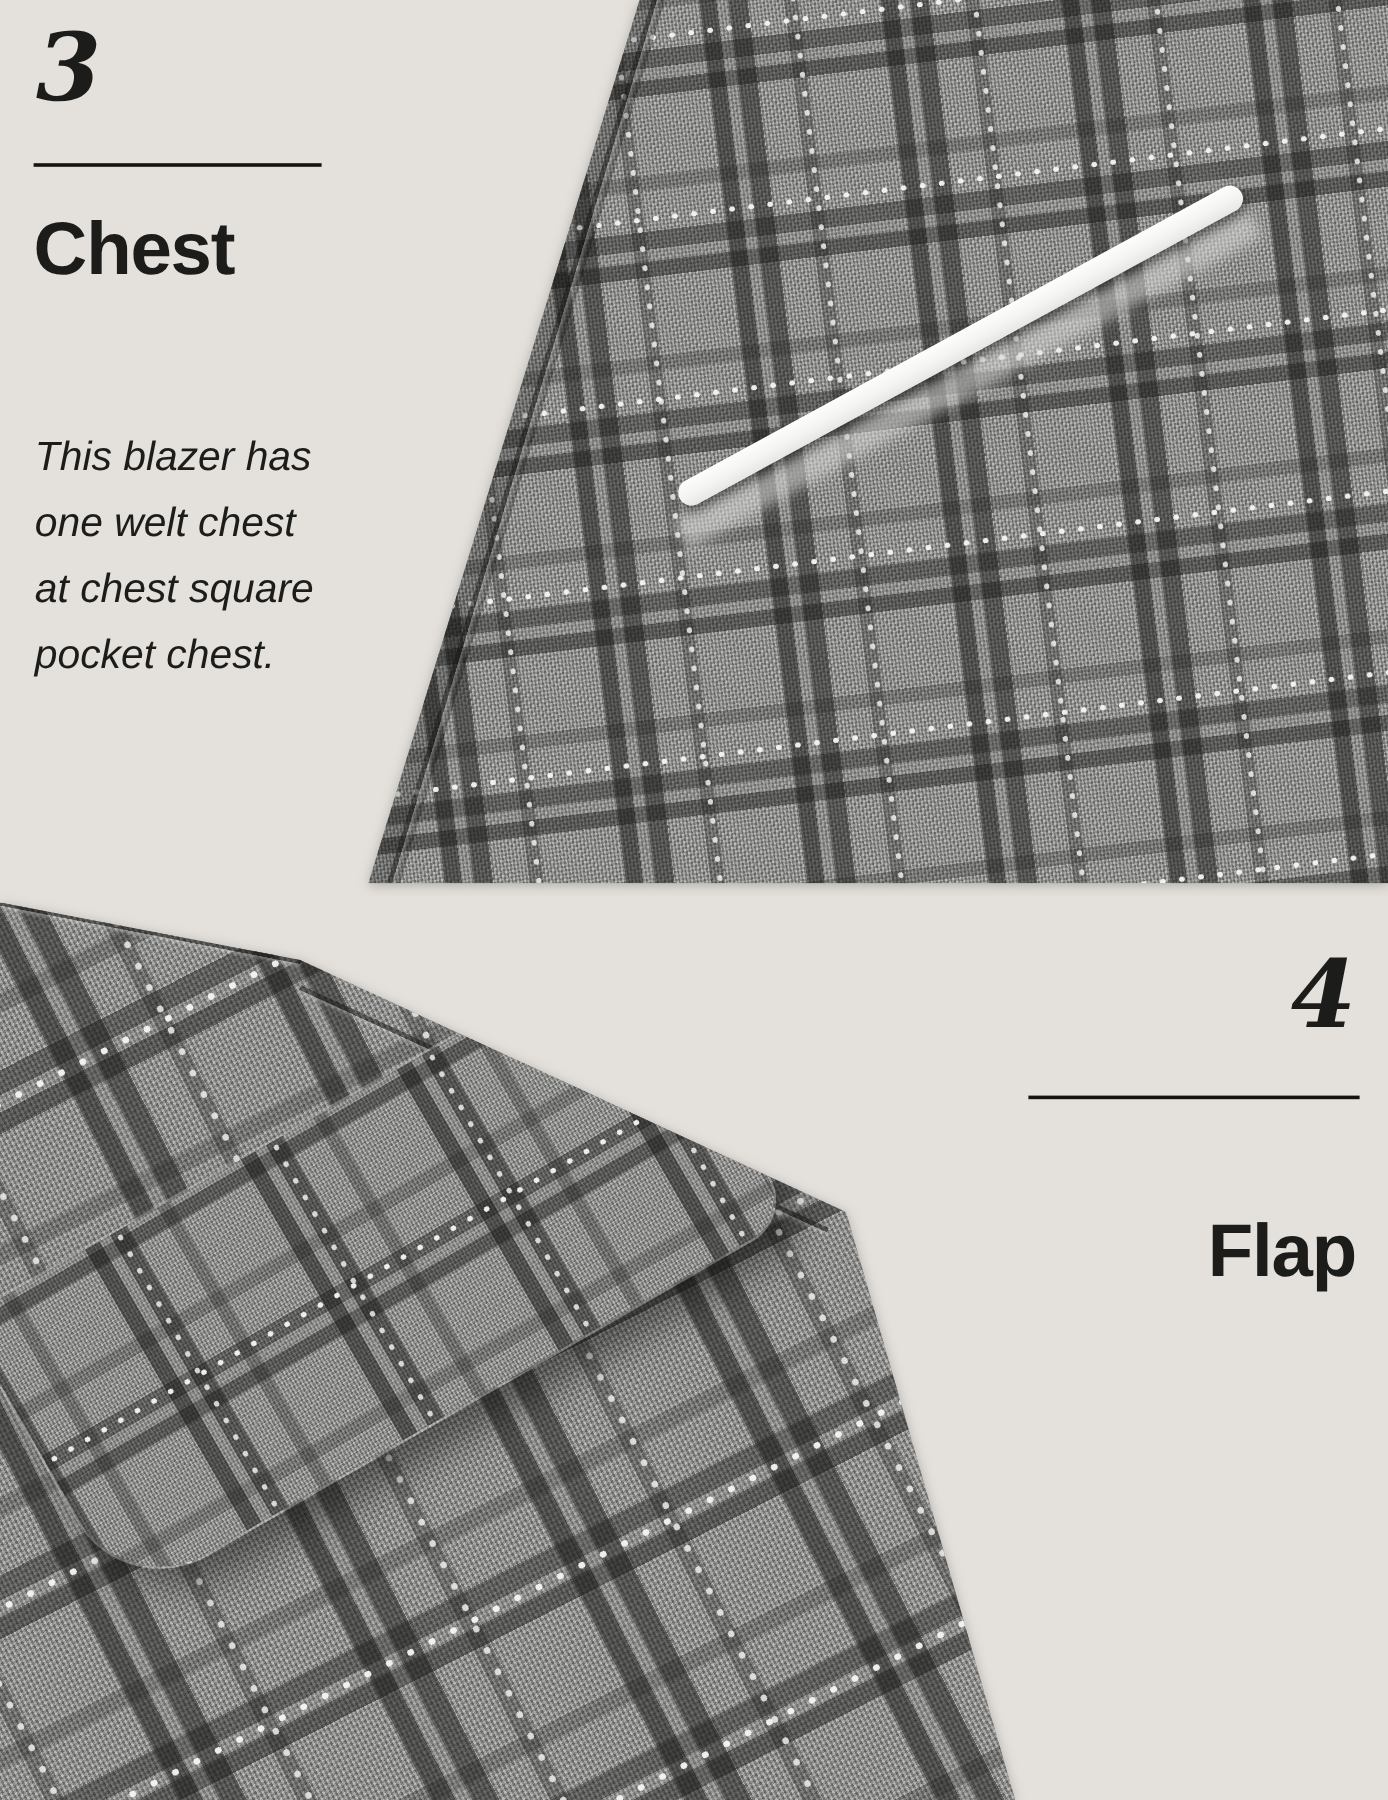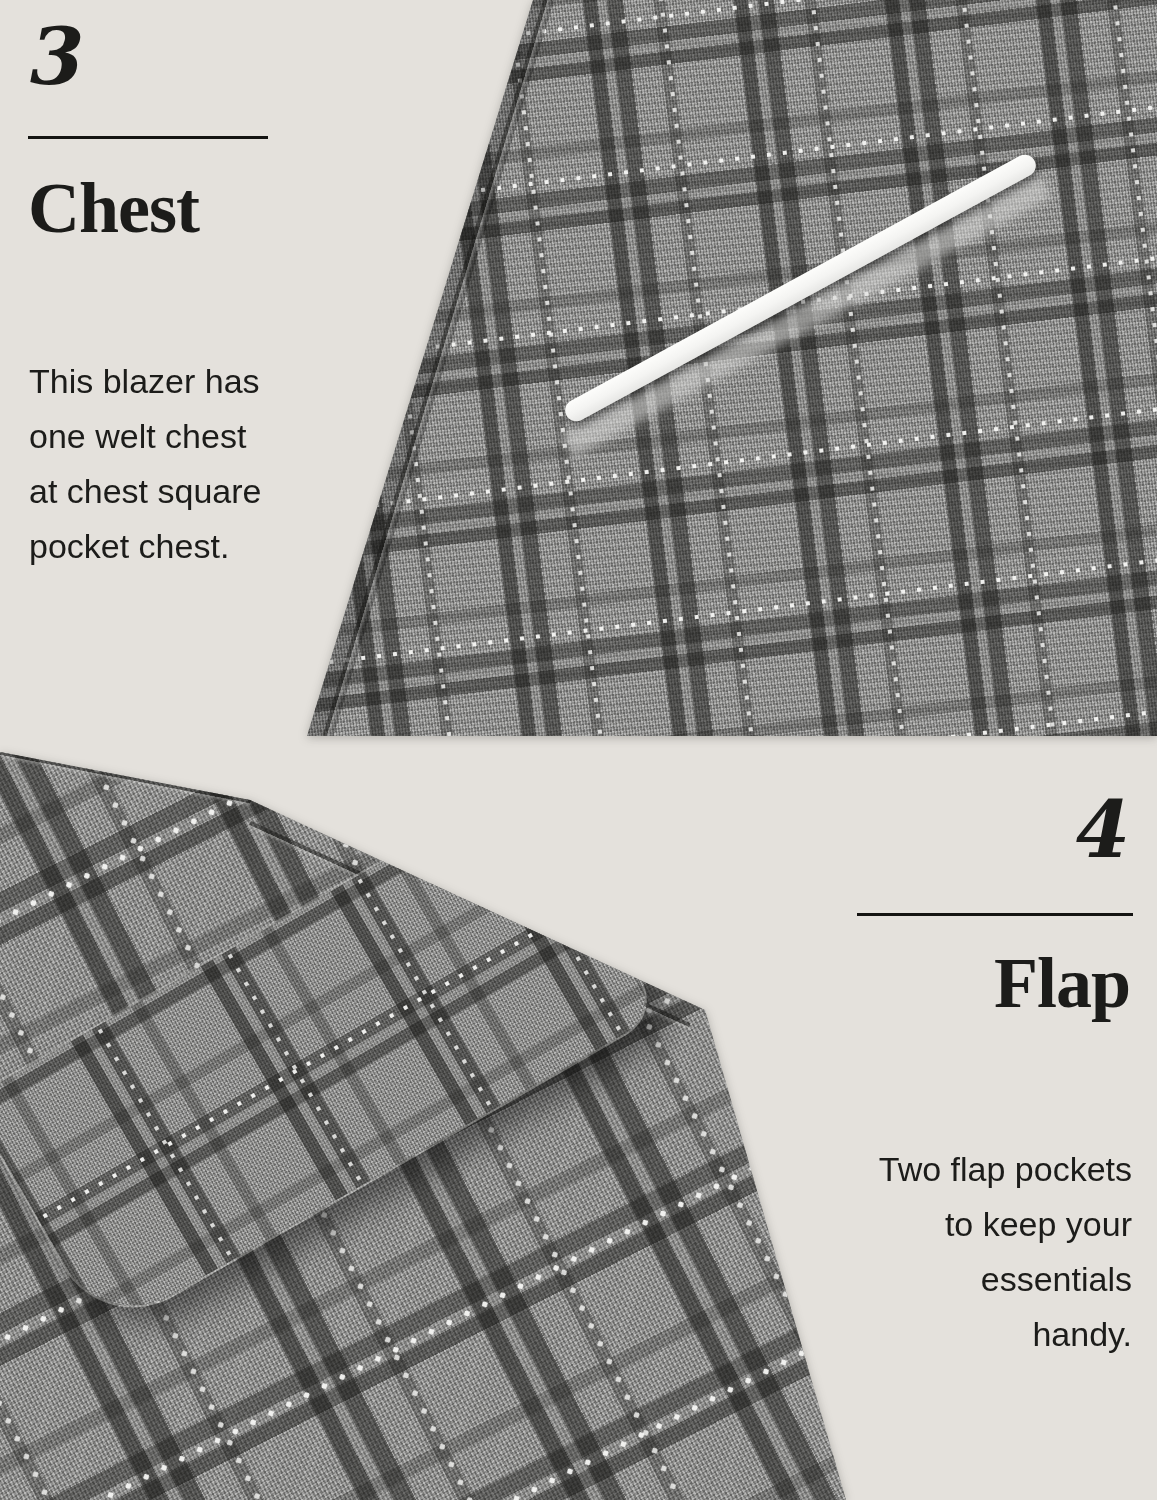--- a/index.html
+++ b/index.html
@@ -96,26 +96,26 @@
     font-family:"DejaVu Serif","Liberation Serif",serif;
     font-style:italic;font-weight:700;font-size:78px;line-height:1;
   }
   .num-3{left:30px;top:18px;}
   .num-4{right:27px;top:791px;text-align:right;}
   .divider{position:absolute;height:3px;background:#141412;}
   .divider-3{left:28px;top:136px;width:240px;}
   .divider-4{right:24px;top:913px;width:276px;}
   .feature-title{
     position:absolute;
-    font-family:Liberation Serif, serif;
-    font-weight:700;font-size:72px;line-height:86px;letter-spacing:-1px;
+    font-family:Liberation Sans, sans-serif;
+    font-weight:700;font-size:62px;line-height:86px;letter-spacing:-1px;
   }
   .title-3{left:28px;top:165px;width:360px;text-align:left;}
-  .title-4{right:27px;top:940px;width:420px;text-align:right;}
-  .feature-desc{position:absolute;font-size:34px;line-height:55px;}
+  .title-4{right:27px;top:1000px;width:420px;text-align:right;}
+  .feature-desc{position:absolute;font-size:34px;line-height:55px;font-style:italic;}
   .desc-3{left:29px;top:354px;width:340px;text-align:left;}
   .desc-4{right:25px;top:1142px;width:340px;text-align:right;}
   .desc-line{white-space:nowrap;}
 </style>
 </head>
 <body>
 
 <div class="canvas">
 
   <div class="photo-wrap photo-top-wrap">
@@ -149,20 +149,14 @@
         <div class="fabric" style="position:absolute;left:-40px;top:-40px;right:-40px;bottom:-40px;"></div>
       </div>
     </div>
   </div>
 
   <div class="feature-number num-4">4</div>
   <div class="divider divider-4"></div>
   <div class="feature-title title-4">
     <div class="desc-line">Flap</div>
   </div>
-  <div class="feature-desc desc-4">
-    <div class="desc-line">Two flap pockets</div>
-    <div class="desc-line">to keep your</div>
-    <div class="desc-line">essentials</div>
-    <div class="desc-line">handy.</div>
-  </div>
 
 </div>
 
 </body></html>

